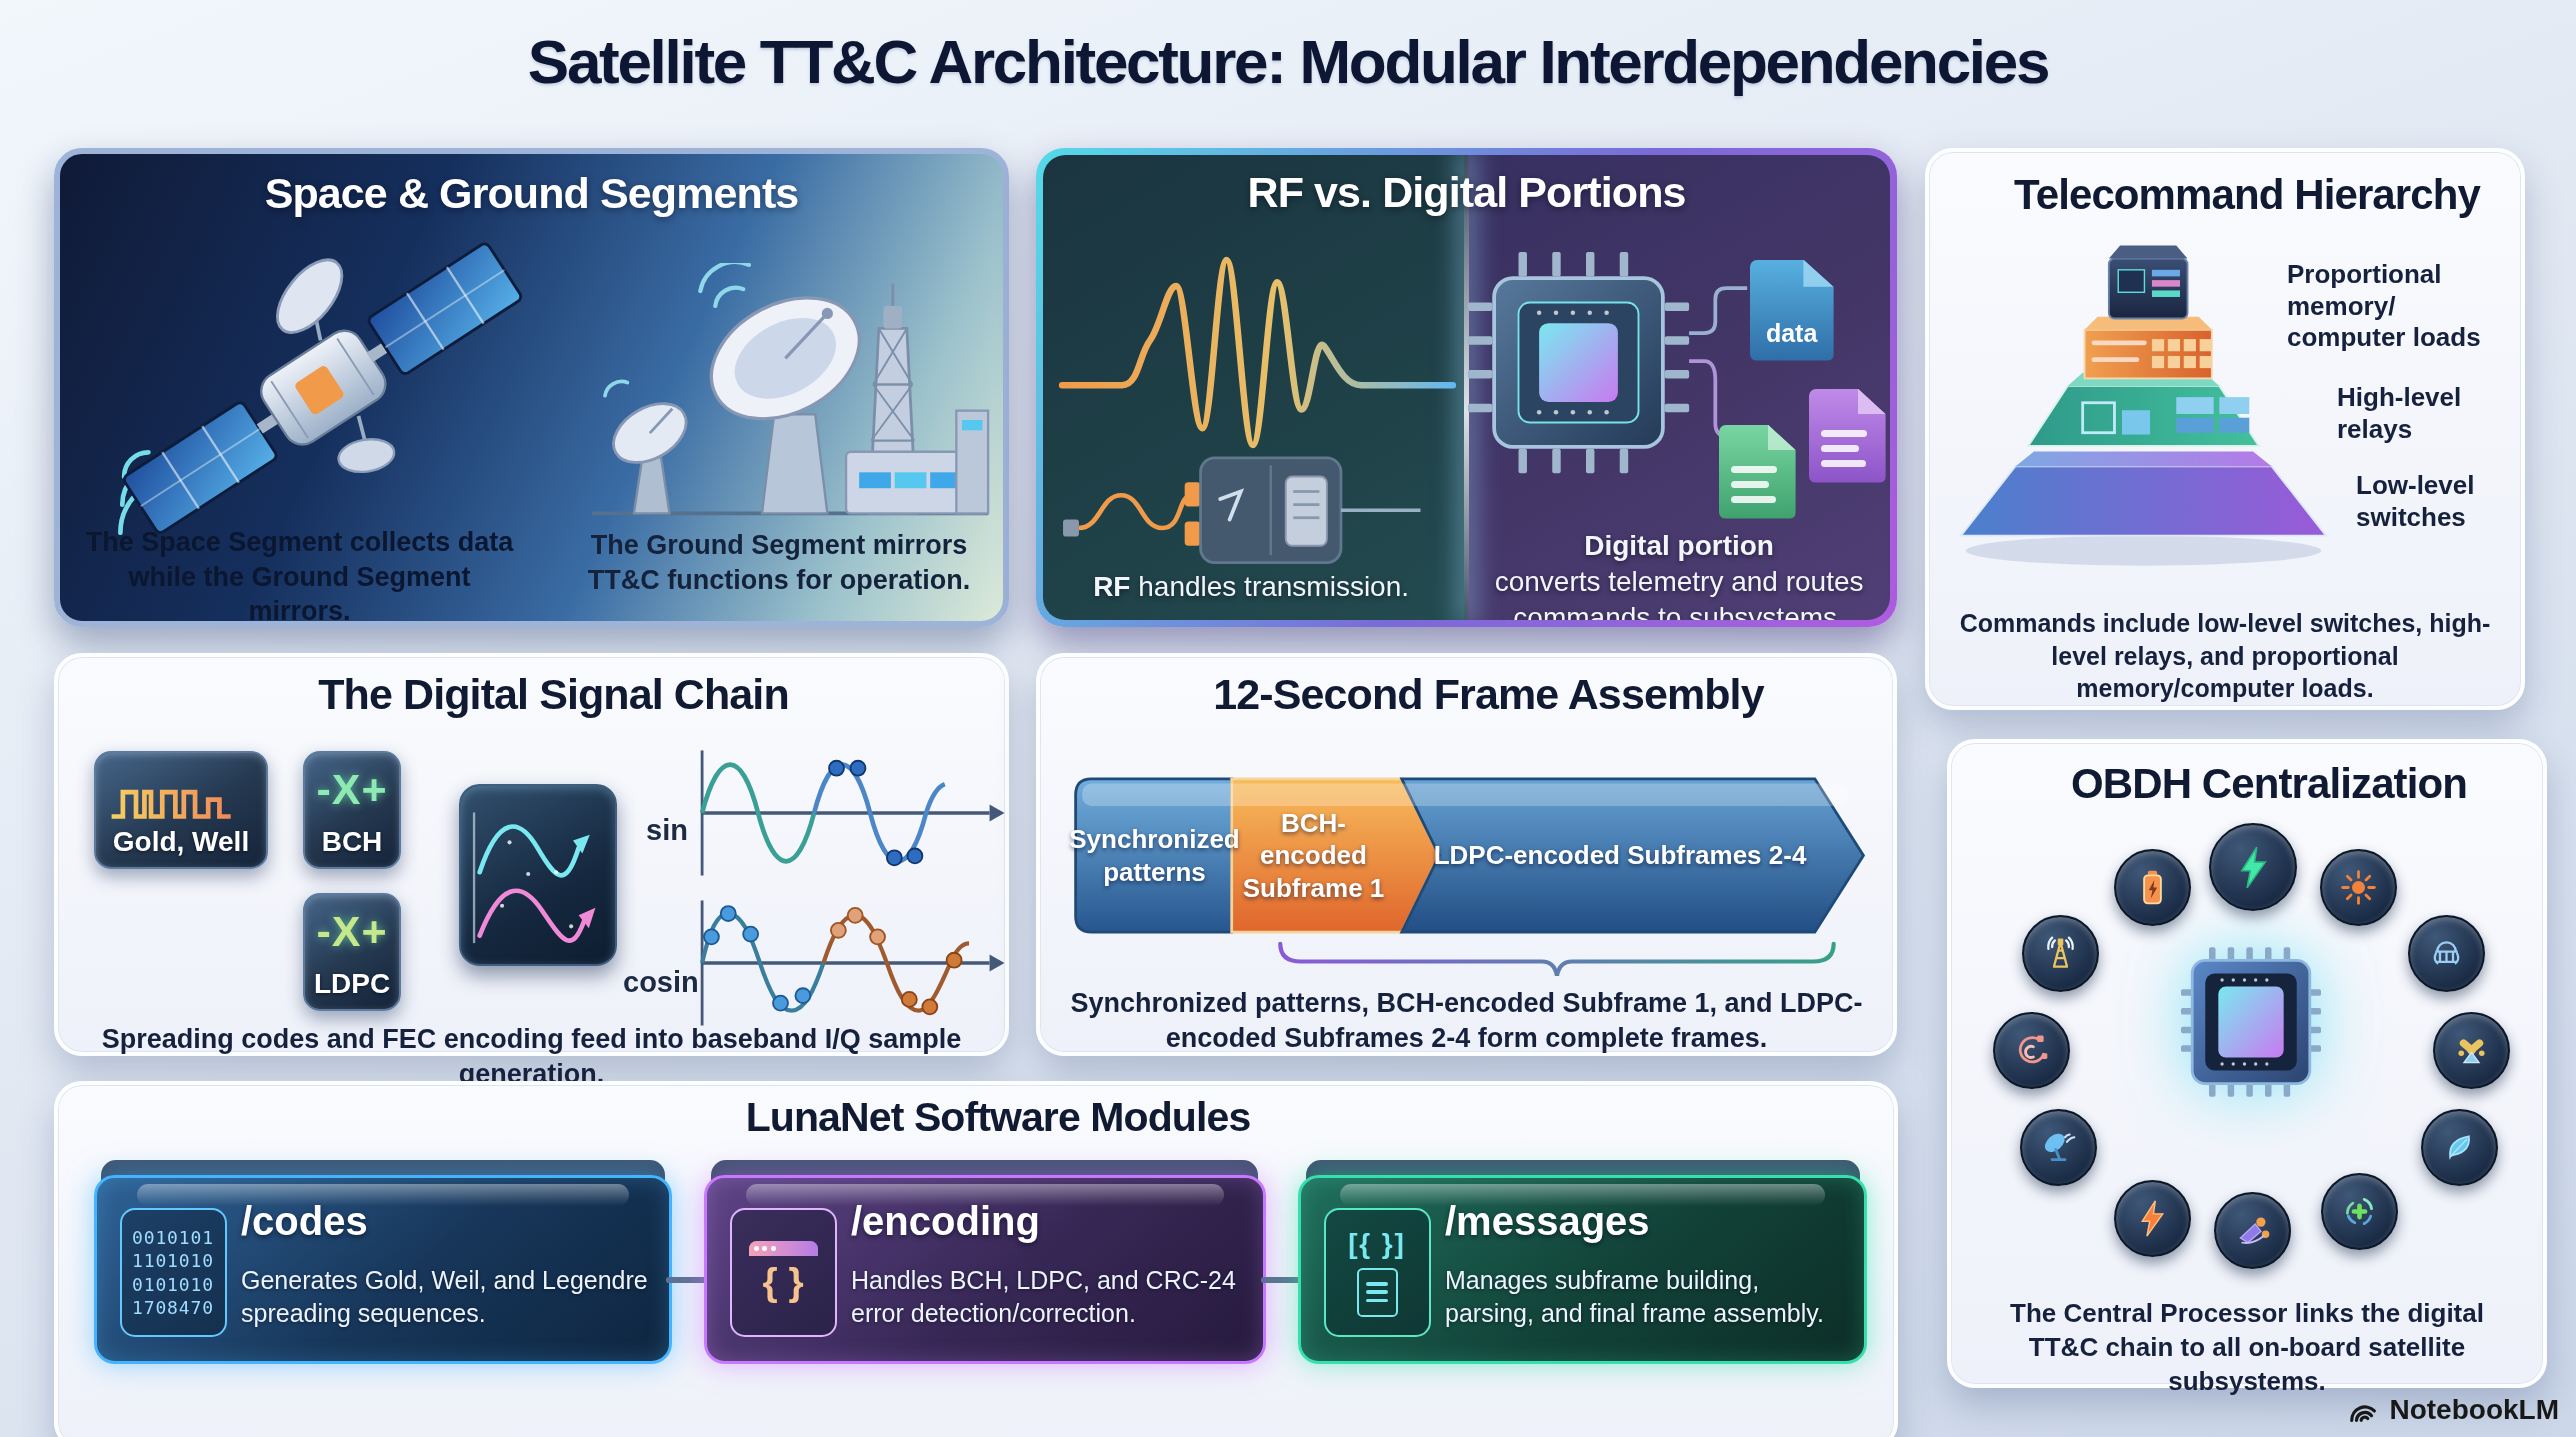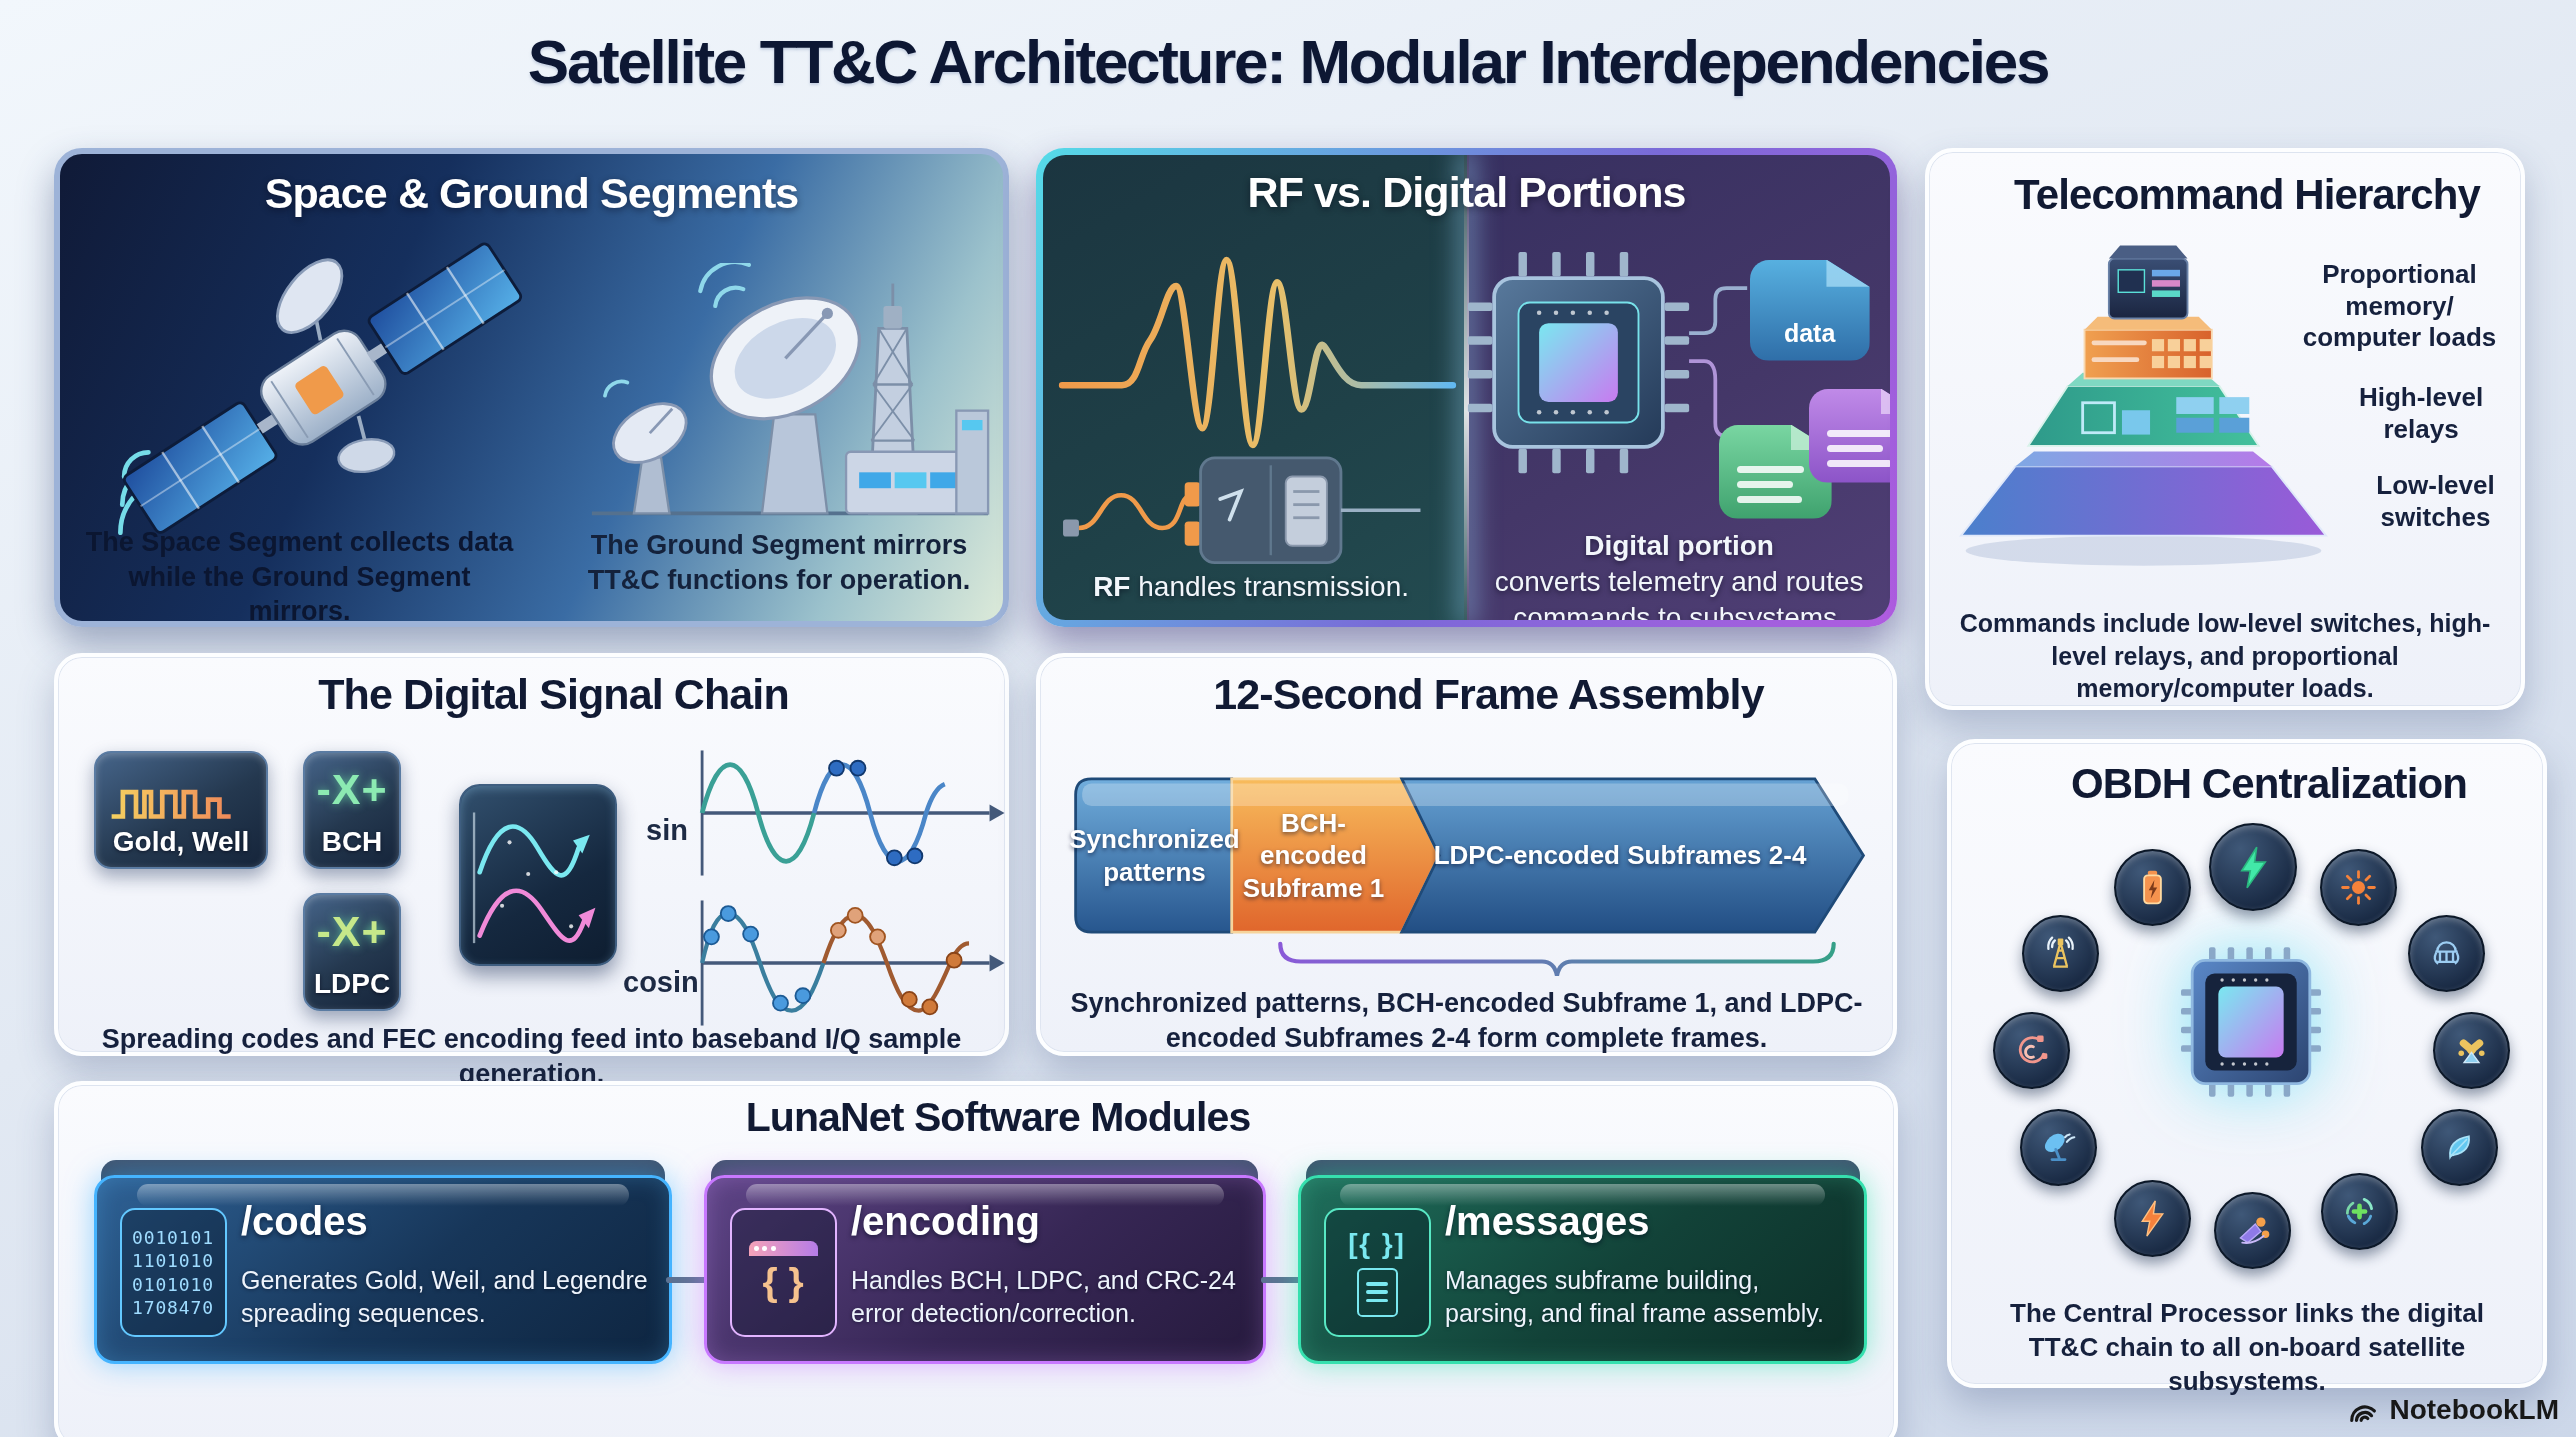--- a/index.html
+++ b/index.html
@@ -43,30 +43,30 @@
   .rf-left{position:absolute;left:0;top:0;width:50%;height:100%;
            background:linear-gradient(150deg,#1b3540 0%,#1f4148 60%,#234b50 100%);}
   .rf-right{position:absolute;right:0;top:0;width:50%;height:100%;
            background:linear-gradient(150deg,#373060 0%,#443768 55%,#503f76 100%);}
   .rf-divider{position:absolute;left:calc(50% - 2.8px);top:0;width:5.6px;height:100%;
            background:linear-gradient(180deg,rgba(255,255,255,.1),rgba(255,255,255,.85) 55%,rgba(255,255,255,.1));
            box-shadow:0 0 24px 5.6px rgba(160,220,255,.5);}
   .rf-cap{position:absolute;color:#f2f6fb;font-size:28px;line-height:1.3;text-align:center;
           text-shadow:0 1.9px 5.6px rgba(0,0,20,.5);}
   .file{position:absolute;clip-path:polygon(0 0,64% 0,100% 27%,100% 100%,0 100%);
-        border-radius:19px;padding-left:36px;}
+        border-radius:7px;}
   .file .fold{position:absolute;right:0;top:0;width:36%;height:27%;
         clip-path:polygon(0 0,100% 100%,0 100%);opacity:.85;}
   .file .line{position:absolute;left:16%;height:6.6px;border-radius:3.7px;background:rgba(255,255,255,.85);}
   .file-label{position:absolute;left:0;right:0;bottom:13px;text-align:center;color:#fff;
         font-weight:700;font-size:25px;}
 
   
   .tc{left:1925px;top:148px;width:600px;height:562px;}
-  .tc-label{position:absolute;color:#16213d;font-size:26px;font-weight:600;line-height:1.22;text-align:center;}
+  .tc-label{position:absolute;color:#16213d;font-size:26px;font-weight:600;line-height:1.22;}
 
   
   .dsc{left:54px;top:653px;width:955px;height:403px;}
   .chip{position:absolute;border-radius:17px;border:2.8px solid #5a7ba2;
         background:linear-gradient(150deg,#46658a 0%,#24384f 55%,#15243a 100%);
         box-shadow:0 7.5px 17px rgba(30,50,90,.4), inset 0 1.9px 7.5px rgba(255,255,255,.25);
         display:flex;flex-direction:column;align-items:center;justify-content:flex-end;}
   .chip-label{color:#fff;font-size:28px;font-weight:600;padding-bottom:9.4px;text-shadow:0 0.9px 3.7px rgba(0,0,20,.6);}
   .xor-glyph{flex:1;display:flex;align-items:center;color:#8ceab2;font-size:43px;font-weight:700;
         letter-spacing:0.9px;text-shadow:0 0 9.4px rgba(120,255,180,.6);}

